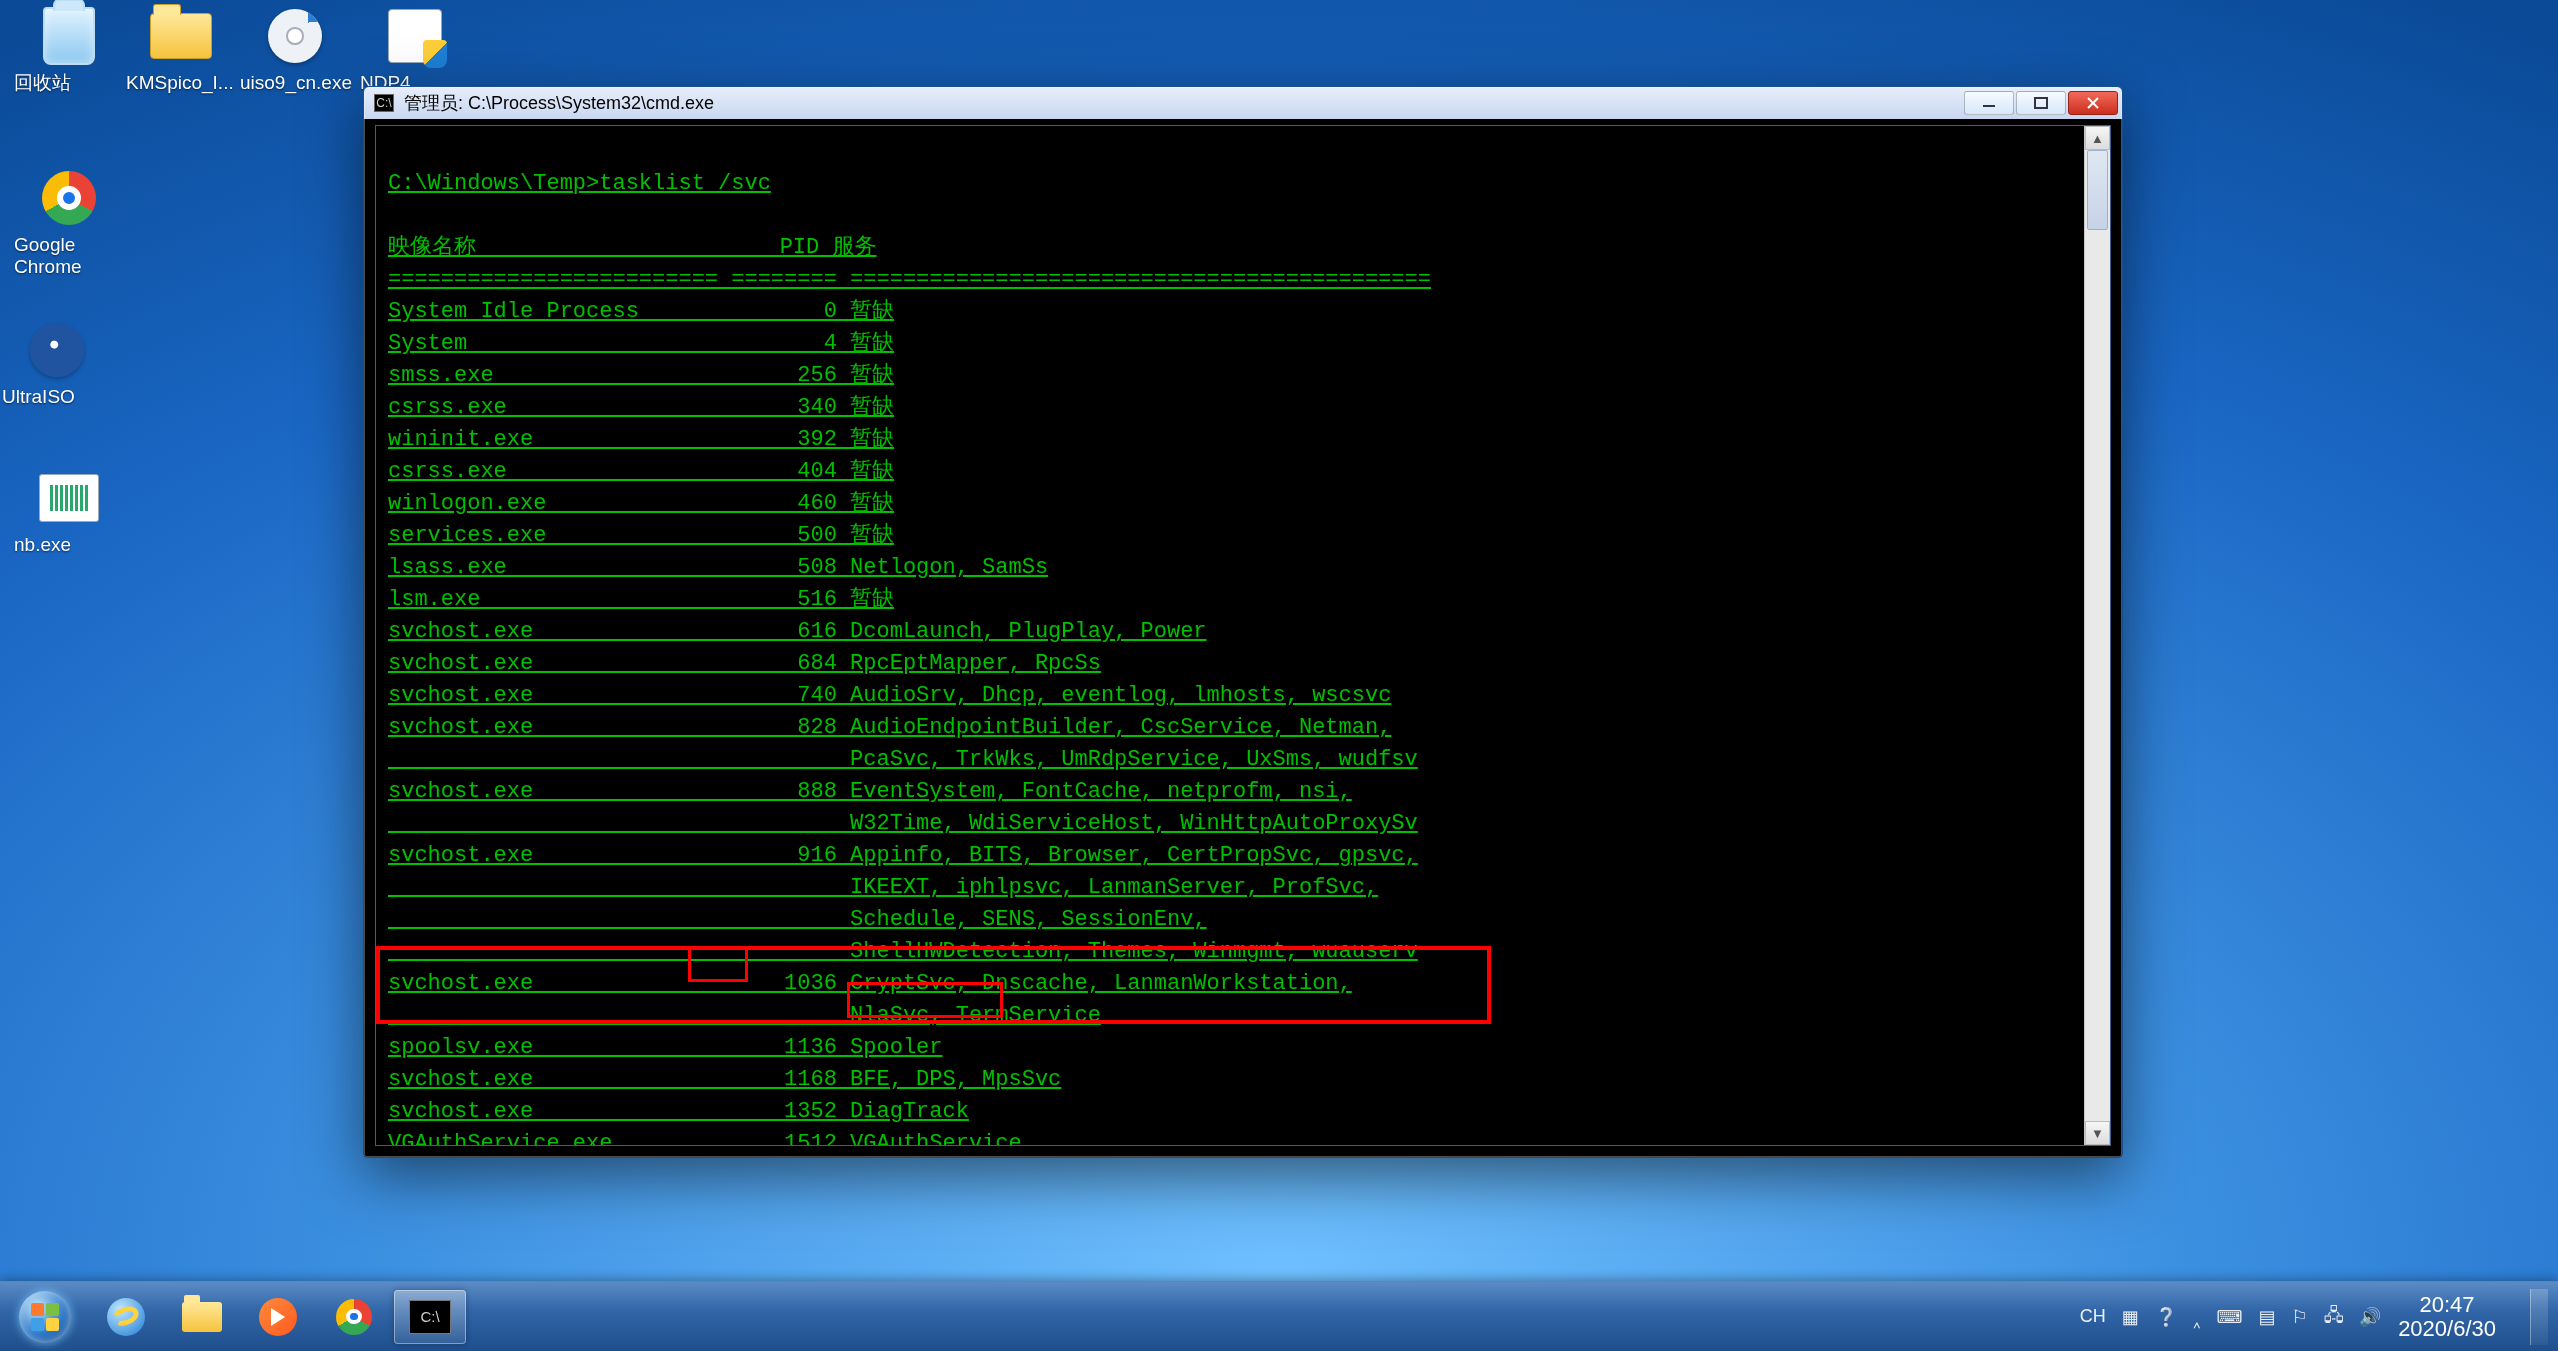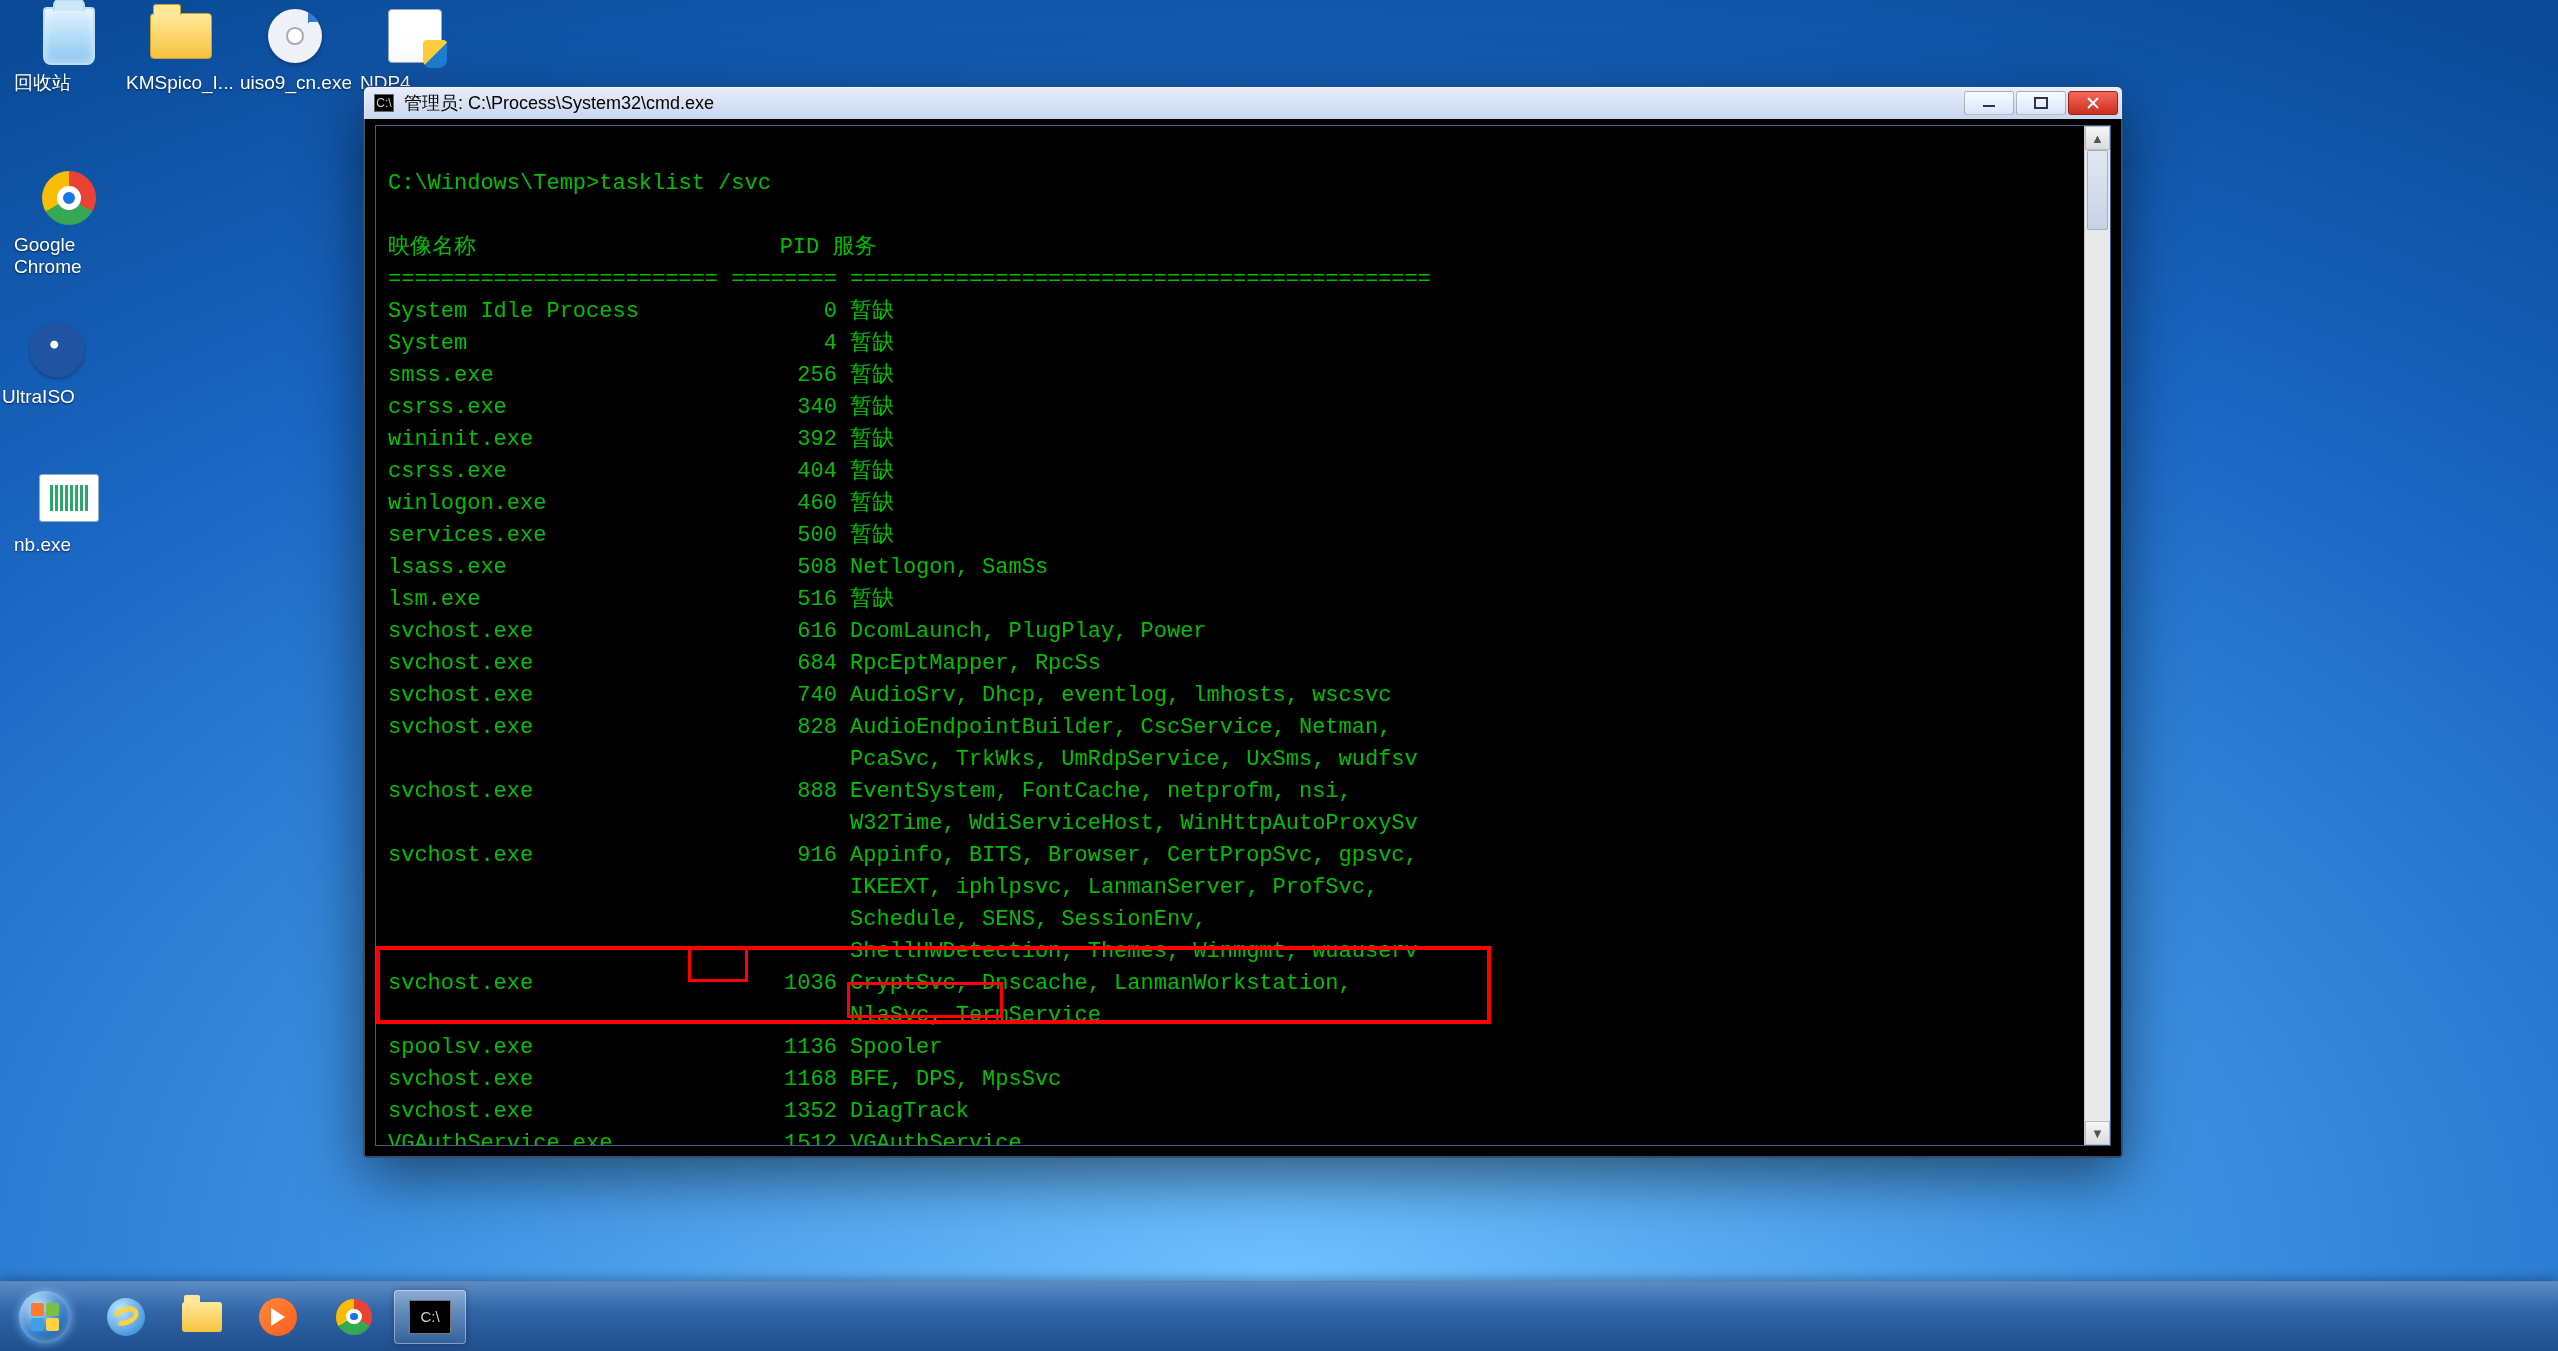--- a/index.html
+++ b/index.html
@@ -55,21 +55,21 @@
   .titlebar .cmdico{width:20px;height:18px;background:#000;margin-right:10px;display:inline-flex;align-items:center;justify-content:center;color:#ccc;font-size:12px;border:1px solid #666;}
   .winbtns{margin-left:auto;display:flex;gap:2px;}
   .wbtn{width:50px;height:24px;border-radius:3px;border:1px solid rgba(0,0,0,.25);display:flex;align-items:center;justify-content:center;background:linear-gradient(#f6fbff,#d7e7fb);cursor:default;}
   .wbtn svg{stroke:#334; stroke-width:2; fill:none;}
   .wbtn.close{background:linear-gradient(#f26a5a,#cc2e1e);border-color:#992217;}
   .wbtn.close svg{stroke:#fff;}
 
   .termwrap{position:absolute;left:11px;right:11px;top:38px;bottom:11px;background:#000;border:1px solid #3b5d8d;overflow:hidden;}
   .term{position:absolute;inset:0 26px 0 0;background:var(--term-bg);color:var(--term-green);
         font-family:"NSimSun","SimSun","Consolas","Courier New",monospace;font-size:22px;line-height:32px;
-        white-space:pre;padding:20px 0 20px 12px;}
+        white-space:pre;padding:20px 0 20px 12px;text-decoration:underline;}
   .scrollbar{position:absolute;right:0;top:0;bottom:0;width:26px;background:#e9e9e9;border-left:1px solid #c8c8c8;}
   .sb-btn{height:24px;background:linear-gradient(#f6f6f6,#dcdcdc);border:1px solid #bcbcbc;display:flex;align-items:center;justify-content:center;color:#555;font-size:13px;}
   .sb-track{position:absolute;top:24px;bottom:24px;left:0;right:0;}
   .sb-thumb{position:absolute;left:2px;right:2px;top:0;height:80px;background:linear-gradient(#e0e7f2,#c6d3e6);border:1px solid #9cb0cd;border-radius:2px;}
 
   .hl-row{position:absolute;border:4px solid #ff0000;}
   .hl-pid{position:absolute;border:3px solid #ff0000;}
   .hl-term{position:absolute;border:3px solid #ff0000;}
 
   
@@ -237,13 +237,29 @@
   <div class="tbtn">
       <div class="wmp"></div>
     </div>
   <div class="tbtn">
       <div class="chr"></div>
     </div>
   <div class="tbtn active">
       <div class="cmd">C:\</div>
     </div>
 
+  <div class="tray">
+    <span class="glyph2">CH</span>
+    <span class="glyph2">▦</span>
+    <span class="glyph2">❔</span>
+    <span class="glyph2">‸</span>
+    <span class="glyph2">⌨</span>
+    <span class="glyph2">▤</span>
+    <span class="glyph2">⚐</span>
+    <span class="glyph2">🖧</span>
+    <span class="glyph2">🔊</span>
+    <div class="clk">
+      <div>20:47</div>
+      <div>2020/6/30</div>
+    </div>
+    <div class="showdesk"></div>
+  </div>
 </div>
 
 </body></html>

